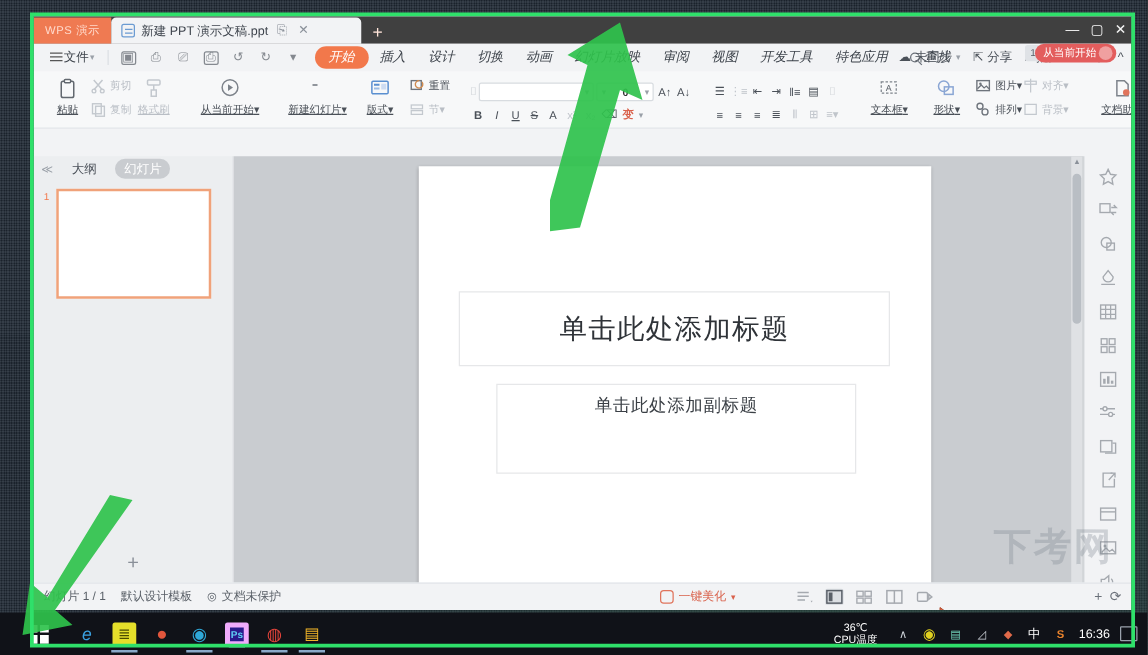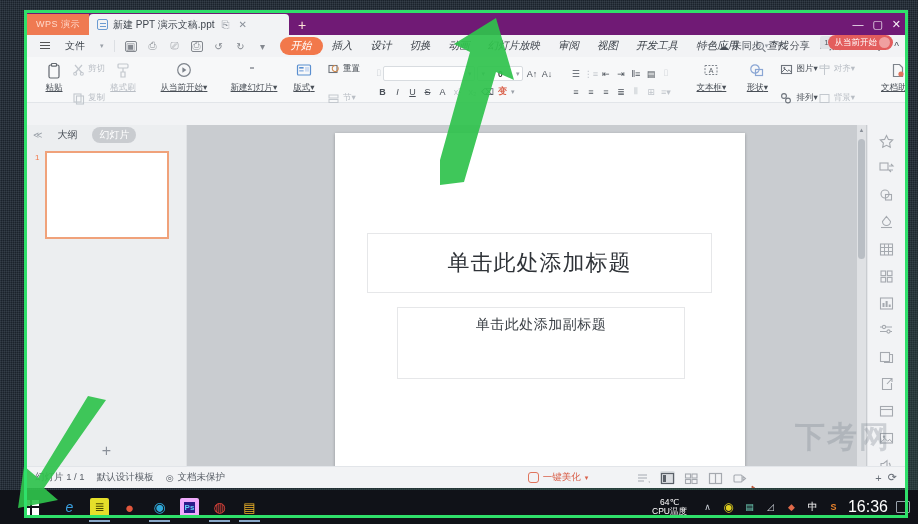--- a/index.html
+++ b/index.html
@@ -31,21 +31,21 @@
   }
 
   
   .wps-window {
     position: absolute; left: 27px; top: 13px; width: 878px; height: 475px;
     background: #f2f3f5; overflow: hidden; z-index: 10;
   }
 
   
   .titlebar {
-    position: relative; height: 22px; background: #701a75;
+    position: relative; height: 22px; background: #404040;
     display: flex; align-items: flex-end;
   }
   .tb-logo {
     width: 62px; height: 21px; background: #ef7a52;
     color: #ffd9cb; font-size: 9px; display: flex; align-items: center;
     justify-content: center; letter-spacing: .5px;
   }
   .tb-tab {
     height: 21px; background: #f2f3f5; border-top-left-radius: 4px;
     border-top-right-radius: 4px; display: flex; align-items: center;
@@ -64,21 +64,21 @@
     display: flex; align-items: center; gap: 9px; color: #fff;
   }
   .tb-right .wbtn { font-size: 11px; line-height: 1; opacity: .95; }
   .tb-right .wbtn.close { color: #fff; }
 
   
   .menubar {
     height: 22px; background: #f2f3f5; display: flex; align-items: center;
     padding-left: 8px; gap: 0; position: relative;
   }
-  .mb-file { display:flex; align-items:center; gap:15px; font-size:10px; color:#3d434b; padding:0 5px; }
+  .mb-file { display:flex; align-items:center; gap:1px; font-size:10px; color:#3d434b; padding:0 5px; }
   .hamburger { display:inline-block; width:10px; height:8px; position:relative; }
   .hamburger::before{content:"";position:absolute;left:0;top:0;width:10px;height:1px;background:#555;box-shadow:0 3px 0 #555,0 6px 0 #555;}
   .mb-caret { font-size:7px; color:#9aa0a8; }
   .mb-sep { width:1px; height:12px; background:#dcdfe3; margin:0 5px; }
   .qicon { width:16px; height:15px; margin:0 3px; position:relative; opacity:.72; }
   .qi-box { border:1.2px solid #5a6068; border-radius:2px; width:12px; height:11px; position:absolute; left:2px; top:2px; }
   .qi-glyph { position:absolute; left:0; top:0; width:16px; height:15px; font-size:10px; color:#5a6068; display:flex; align-items:center; justify-content:center; }
   .mb-tabs { display:flex; align-items:center; gap:0; margin-left:6px; }
   .mb-tab { font-size:10.5px; color:#3d434b; padding:2px 9px; white-space:nowrap;font-style:italic; }
   .mb-tab.active { background:#f2784b; color:#fff; border-radius:9px; padding:2px 11px; }
@@ -97,21 +97,21 @@
   .rsep { width:1px; background:#e4e7ea; margin:3px 3px; height:38px; }
   .bigbtn {
     width:36px; display:flex; flex-direction:column; align-items:center;
     justify-content:flex-start; padding-top:3px; gap:2px;
   }
   .bigbtn.w46 { width:46px; }
   .bigbtn.w52 { width:54px; }
   .bigbtn .lbl { font-size:8.5px; color:#4a5058; white-space:nowrap;text-decoration:underline; }
   .bigbtn.dim .lbl { color:#b9bec5; }
   .gicon { width:18px; height:18px; position:relative; }
-  .stack2 { display:flex; flex-direction:column; justify-content:center; gap:14px; padding-top:2px; }
+  .stack2 { display:flex; flex-direction:column; justify-content:center; gap:4px; padding-top:2px; }
   .smallrow { display:flex; align-items:center; gap:3px; height:15px; }
   .smallrow .lbl { font-size:8.5px; color:#4a5058; white-space:nowrap; }
   .smallrow.dim .lbl { color:#b9bec5; }
   .sicon { width:13px; height:13px; position:relative; }
 
   
   .fontbox {
     height:15px; border:1px solid #d8dce0; background:#fff; border-radius:2px;
     display:flex; align-items:center; font-size:8.5px; color:#555; padding:0 3px;
   }
@@ -208,21 +208,21 @@
   }
   .start { width:34px; height:30px; display:flex; align-items:center; justify-content:center; margin-left:14px; }
   .winlogo { width:15px; height:15px; display:grid; grid-template-columns:1fr 1fr; grid-template-rows:1fr 1fr; gap:1.6px; }
   .winlogo i { background:#fff; display:block; }
   .tb-icons { display:flex; align-items:center; gap:11px; margin-left:12px; }
   .tbi { width:19px; height:19px; position:relative; border-radius:2px; display:flex; align-items:center; justify-content:center; font-size:11px; color:#fff; }
   .tbi.run::after { content:""; position:absolute; left:-1px; right:-1px; bottom:-5px; height:1.5px; background:#8aa9c9; }
   .tray { margin-left:auto; display:flex; align-items:center; gap:8px; padding-right:8px; }
   .cputemp { color:#fff; font-size:8.5px; line-height:1.1; text-align:center; margin-right:6px; }
   .tray-ico { width:13px; height:13px; font-size:9px; color:#cfd4da; display:flex; align-items:center; justify-content:center; }
-  .clock { color:#fff; font-size:16px; }
+  .clock { color:#fff; font-size:10px; }
   .shownd { width:14px; height:12px; border:1px solid #9aa2ac; border-radius:1px; }
 
   
   .arrow-svg { position:absolute; z-index:35; pointer-events:none; }
 </style>
 </head>
 <body>
 
 <div id="root">
 
@@ -727,21 +727,21 @@
       <span class="tbi" style="color:#3aa0e0;font-size:14px;font-style:italic;">e</span>
       <span class="tbi run" style="background:#e5df2a;color:#4a4a00;font-size:12px;">≣</span>
       <span class="tbi" style="color:#e1563c;font-size:15px;">●</span>
       <span class="tbi run" style="color:#2fa8d8;font-size:14px;">◉</span>
       <span class="tbi run" style="background:#2b1a8c;color:#5fd0f5;font-size:8px;font-weight:bold;border:4px solid #f0abfc;">Ps</span>
       <span class="tbi run" style="color:#e8453c;font-size:14px;">◍</span>
       <span class="tbi run" style="color:#f0b429;font-size:13px;">▤</span>
     </div>
     <div class="tray">
       <div class="cputemp">
-        <div>64℃</div>
+        <div>36℃</div>
         <div>CPU温度</div>
       </div>
       <span class="tray-ico">∧</span>
       <span class="tray-ico" style="color:#e0d020;font-size:12px;">◉</span>
       <span class="tray-ico" style="color:#6fd0b8;">▤</span>
       <span class="tray-ico">◿</span>
       <span class="tray-ico" style="color:#e06a4a;">◆</span>
       <span class="tray-ico" style="color:#fff;font-size:10px;">中</span>
       <span class="tray-ico" style="color:#e8822c;font-weight:bold;">S</span>
       <span class="clock">16:36</span>

